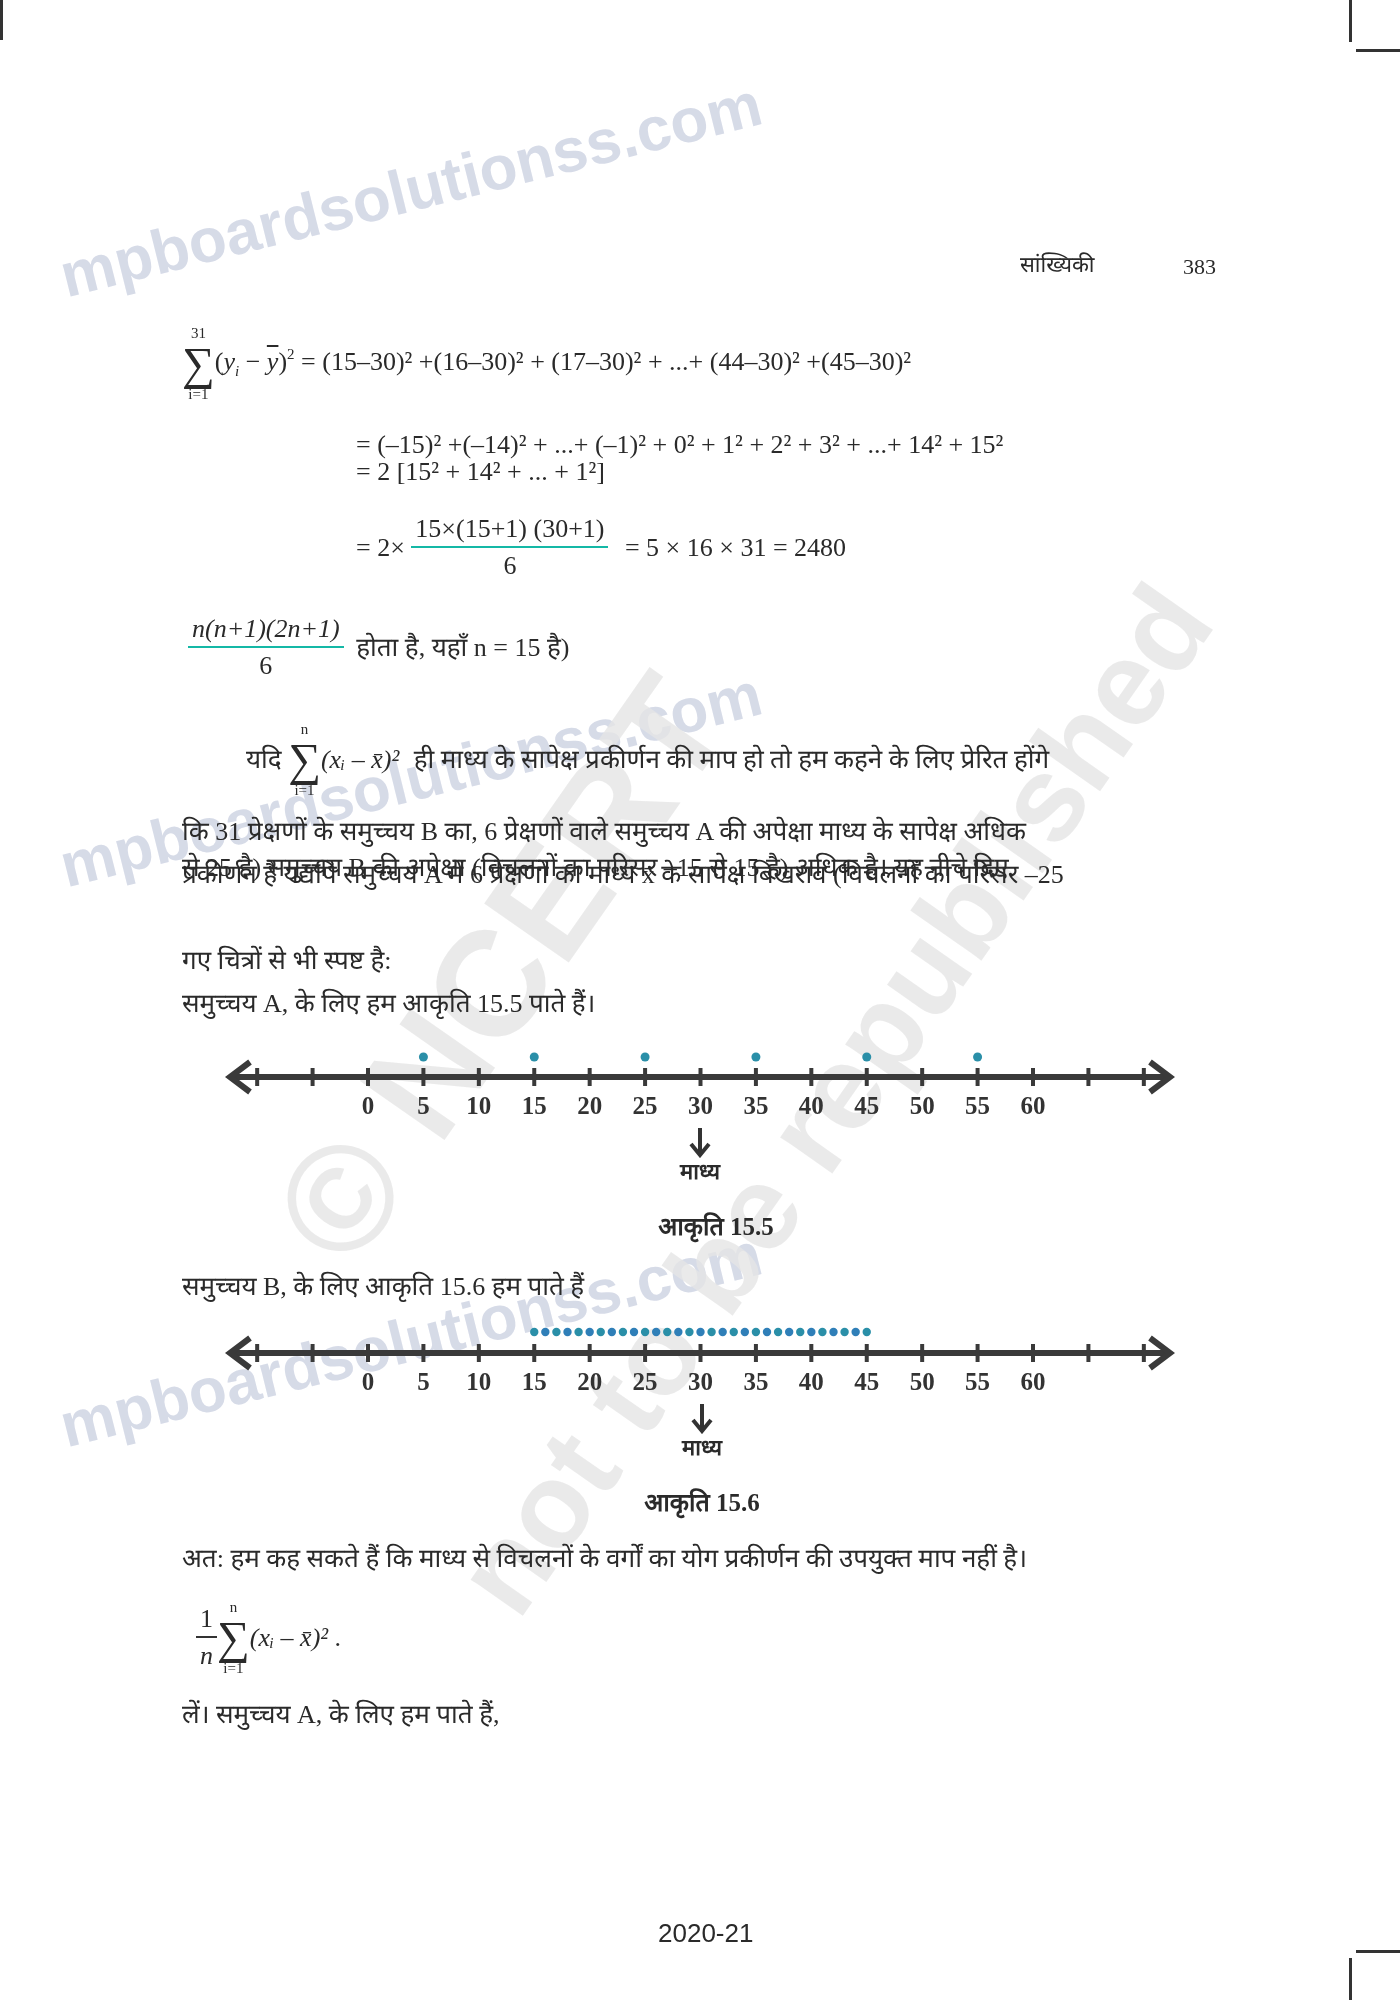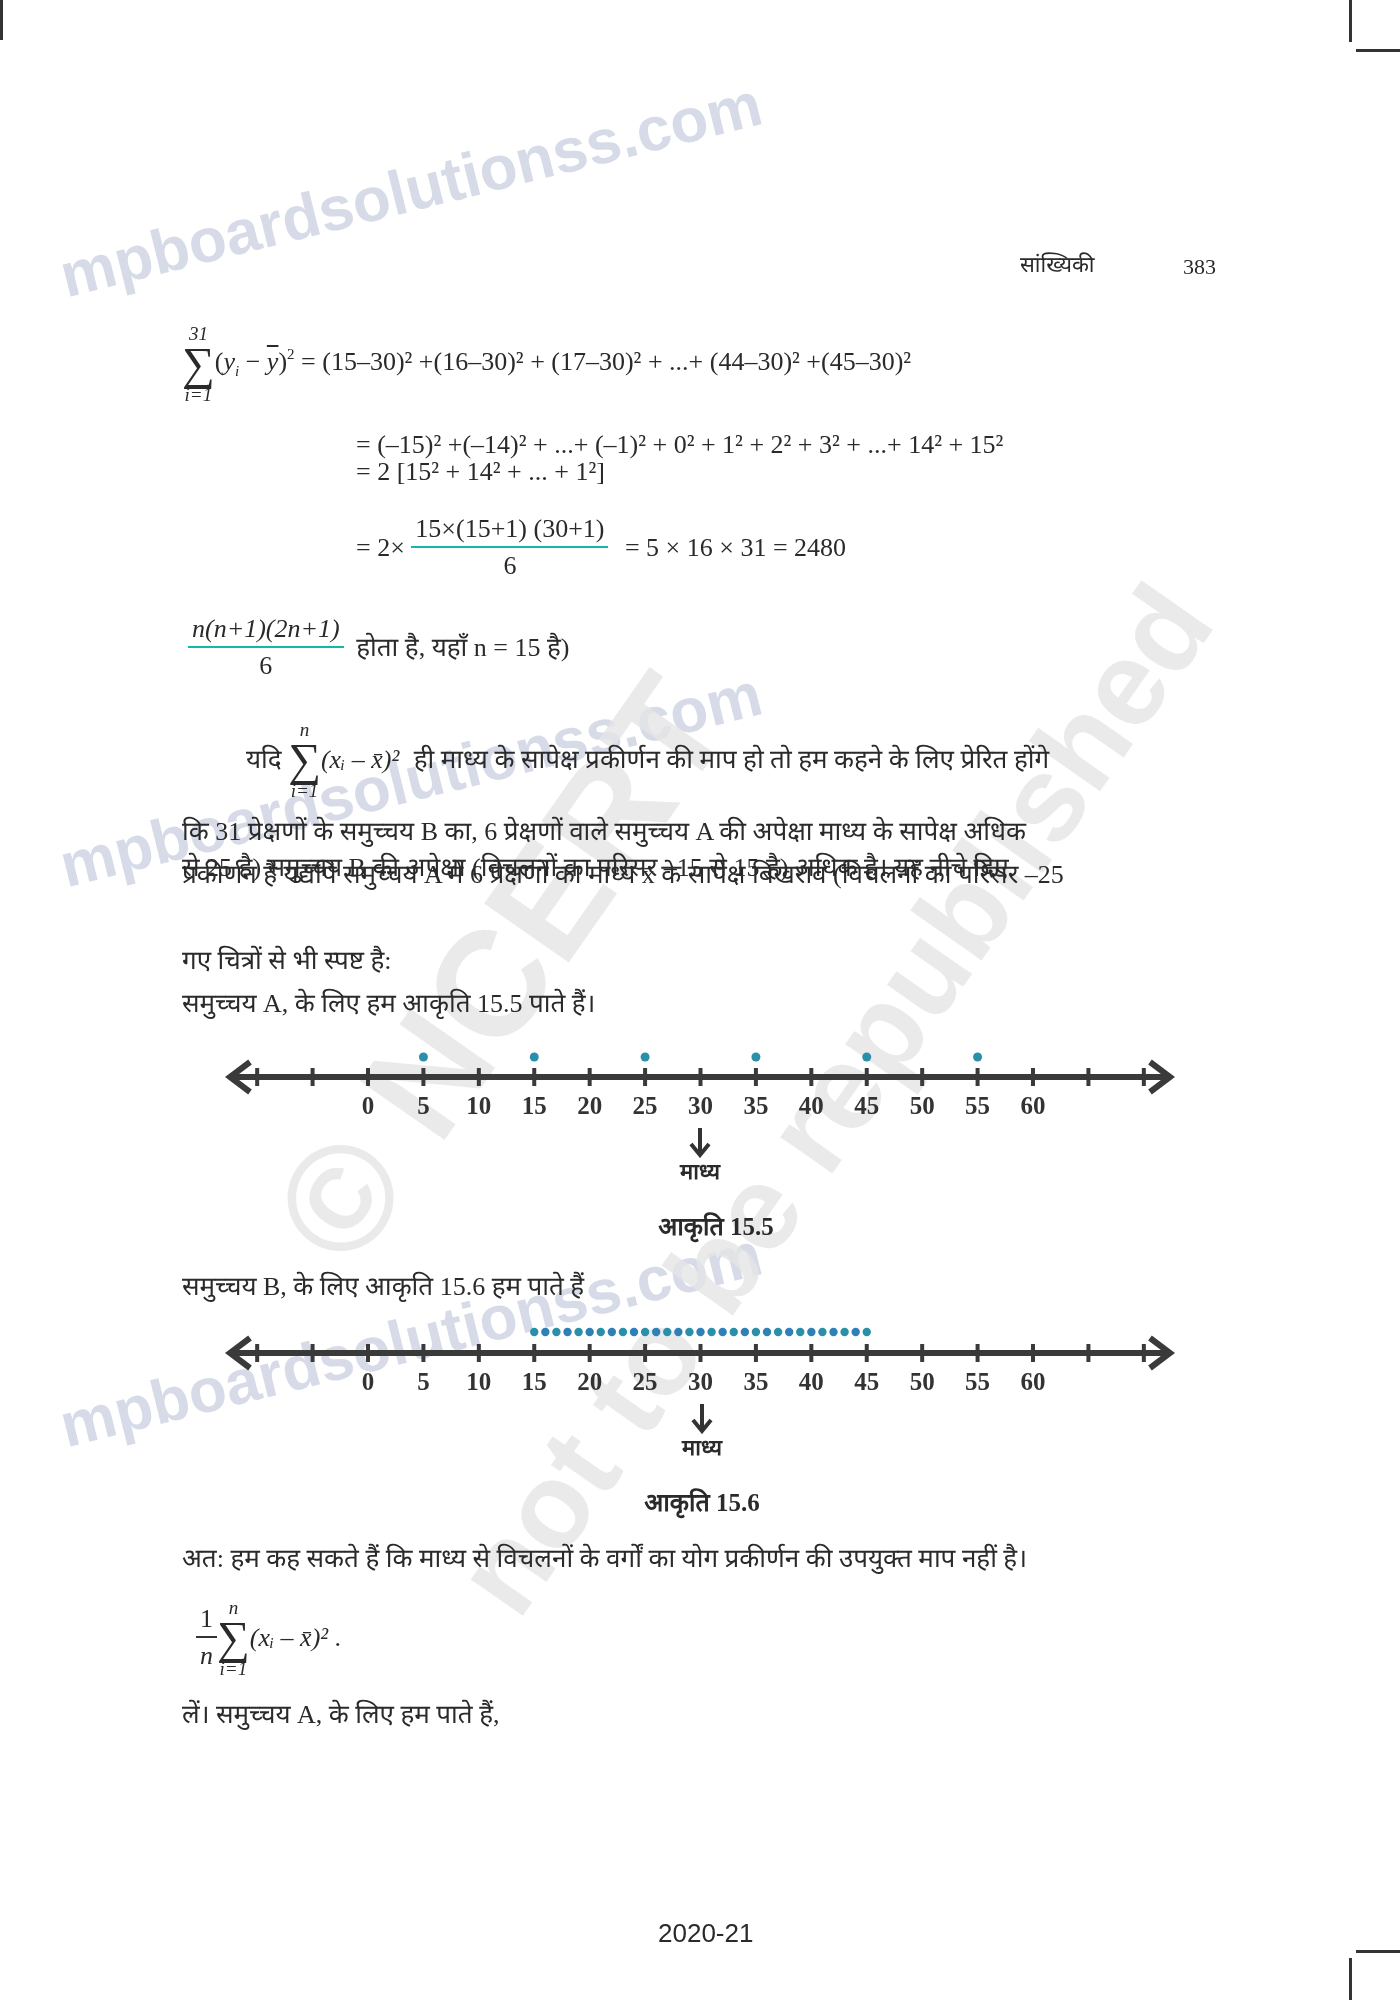--- a/index.html
+++ b/index.html
@@ -7,21 +7,21 @@
   .abs{position:absolute;}
   .crop{position:absolute;background:#333;}
   .wm{position:absolute;font-family:"Liberation Sans","DejaVu Sans",sans-serif;font-weight:bold;color:#c9cfe0;opacity:.75;white-space:nowrap;transform-origin:left bottom;z-index:0;}
   .wm2{position:absolute;font-family:"Liberation Sans","DejaVu Sans",sans-serif;font-weight:bold;color:#e6e6e6;opacity:.8;white-space:nowrap;transform-origin:left bottom;z-index:0;}
   .txt{position:absolute;font-size:26px;line-height:34px;z-index:1;white-space:nowrap;}
   .math{font-family:"Liberation Serif","DejaVu Serif",serif;}
   sup{font-size:15px;vertical-align:11px;line-height:0;}
   .it{font-style:italic;}
   .sigma{position:relative;display:inline-block;text-align:center;vertical-align:middle;}
   .sigma .big{font-size:46px;line-height:46px;display:block;}
-  .sigma .lim{font-size:19px;line-height:15px;display:block;font-style:italic;}
+  .sigma .lim{font-size:15px;line-height:15px;display:block;}
   .frac{display:inline-block;vertical-align:middle;text-align:center;}
   .frac .num{display:block;padding:0 4px;border-bottom:2px solid #14b8a6;line-height:34px;}
   .frac .den{display:block;line-height:36px;}
   .bar{text-decoration:overline;}
   .nl{position:absolute;z-index:1;}
   .tick-lbl{position:absolute;font-family:"Liberation Serif","DejaVu Serif",serif;font-weight:bold;font-size:25px;color:#333;transform:translateX(-50%);}
   .caption{position:absolute;font-weight:bold;font-size:25px;z-index:1;transform:translateX(-50%);white-space:nowrap;}
 </style>
 </head>
 <body>

